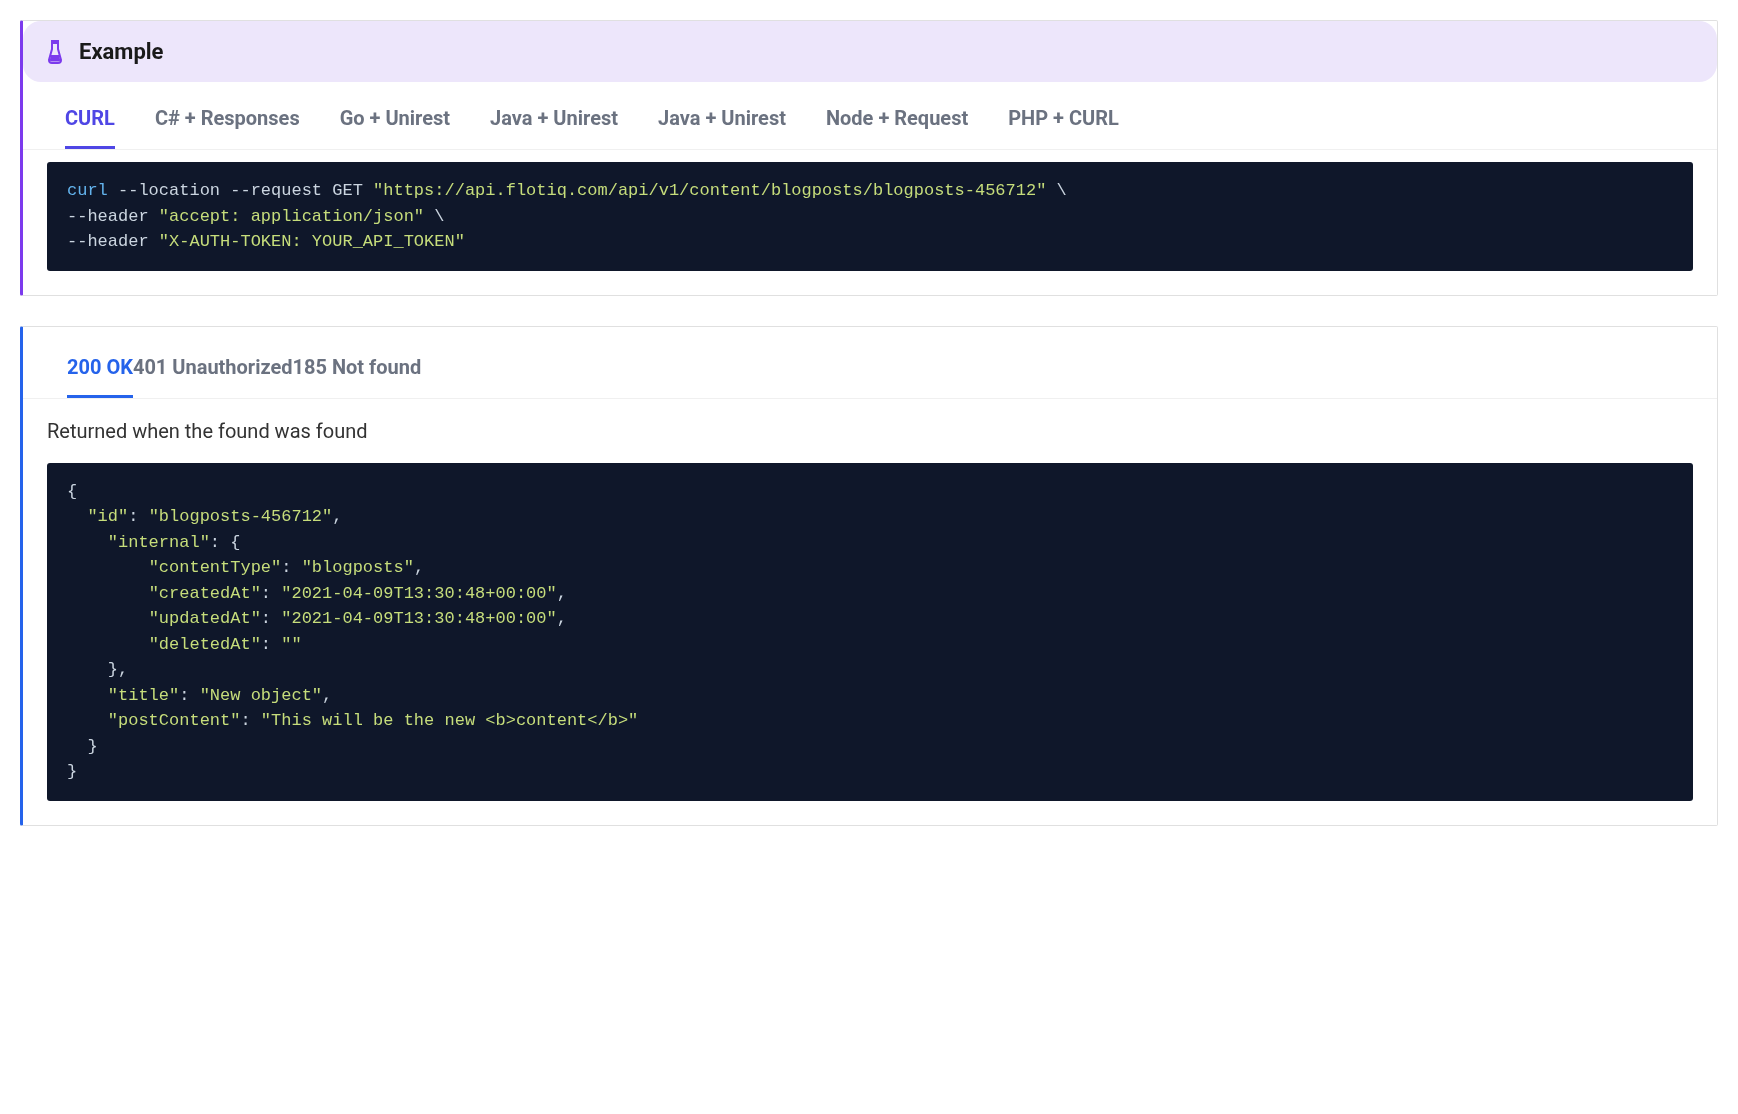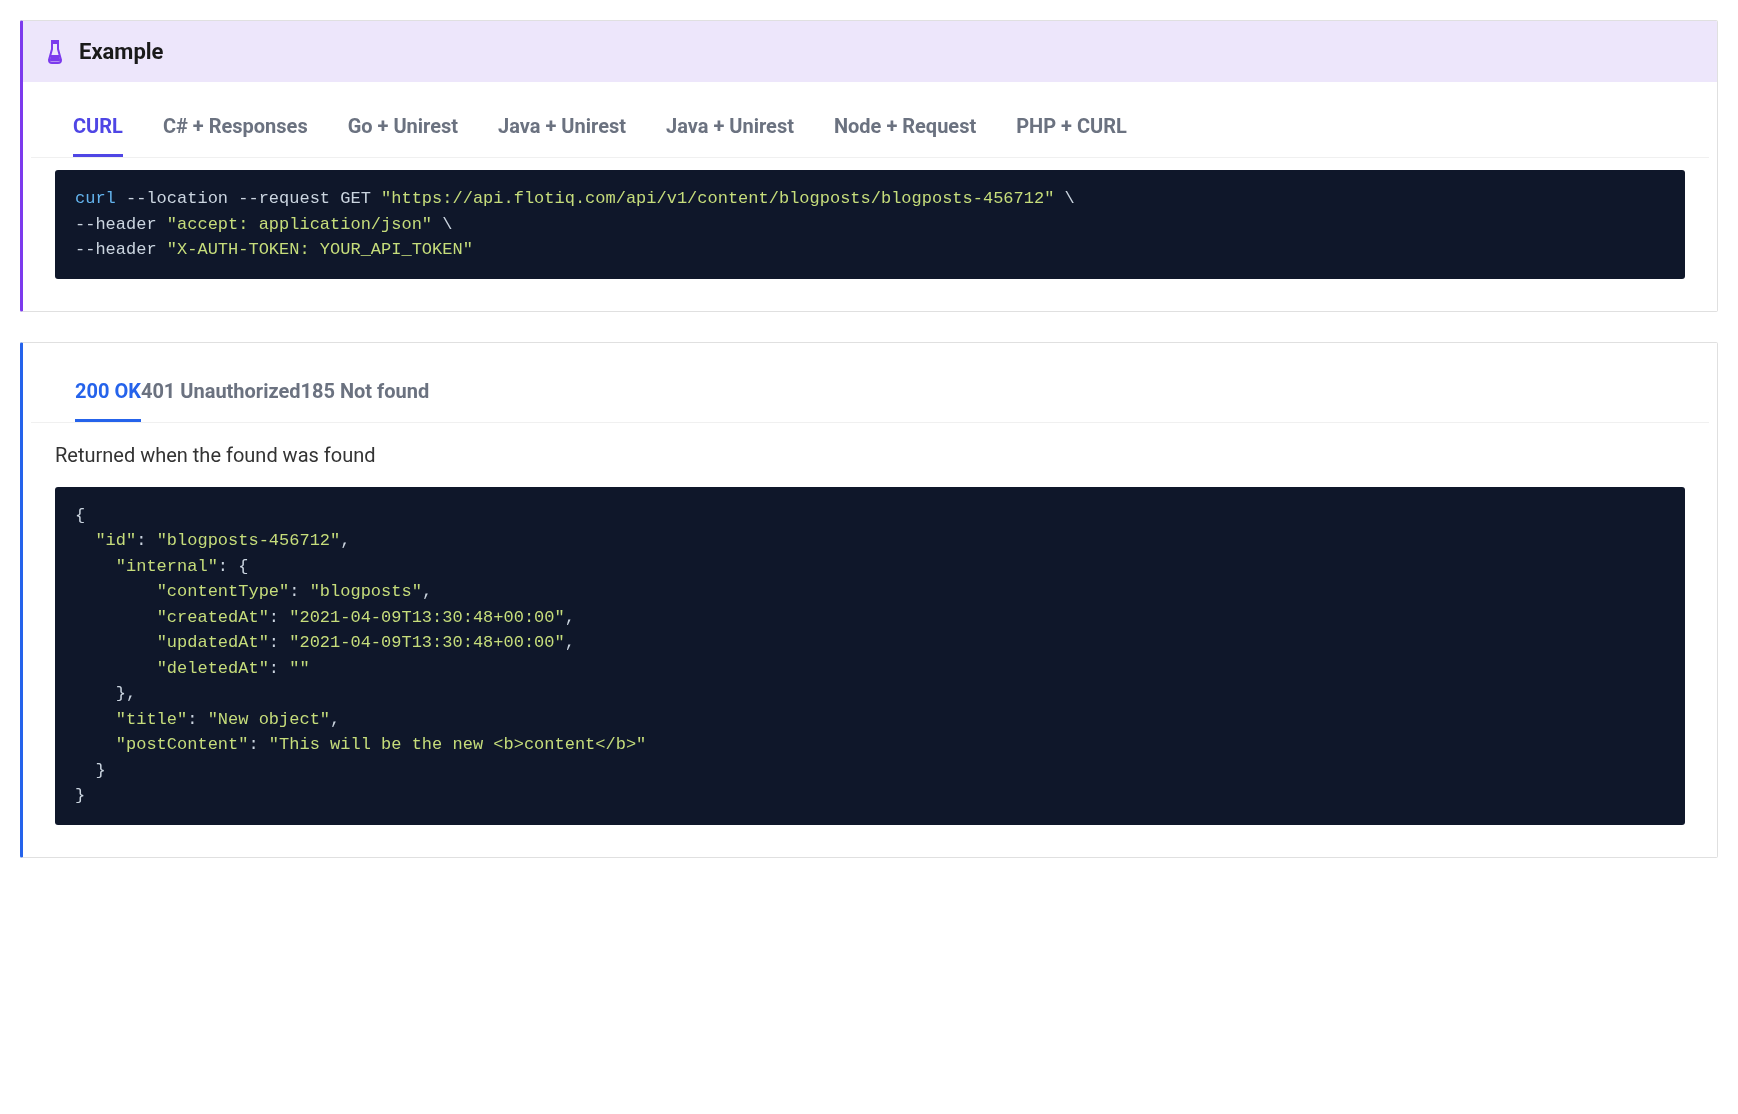--- a/index.html
+++ b/index.html
@@ -25,20 +25,21 @@
       border-left: 3px solid #2563eb;
     }
     .panel-header {
       display: flex;
       align-items: center;
       padding: 18px 24px;
       gap: 16px;
     }
     .panel-header-example {
       background: #ede6fb;
+      border-radius: 18px;
     }
     .panel-header-responses {
       background: #e3edfc;
     }
     .panel-title {
       font-size: 22px;
       font-weight: 700;
       color: #1a1a1a;
     }
     .icon-flask {
@@ -58,21 +59,21 @@
       display: flex;
       align-items: center;
       justify-content: center;
     }
     .icon-pencil svg {
       width: 14px;
       height: 14px;
     }
     .panel-body {
       background: #ffffff;
-      padding: 8px;
+      padding: 0;
     }
     .tabs {
       display: flex;
       gap: 40px;
       padding: 24px 24px 0 24px;
       border-bottom: 1px solid #f0f0f0;
     }
     .tabs-inner {
       display: flex;
       gap: 40px;

